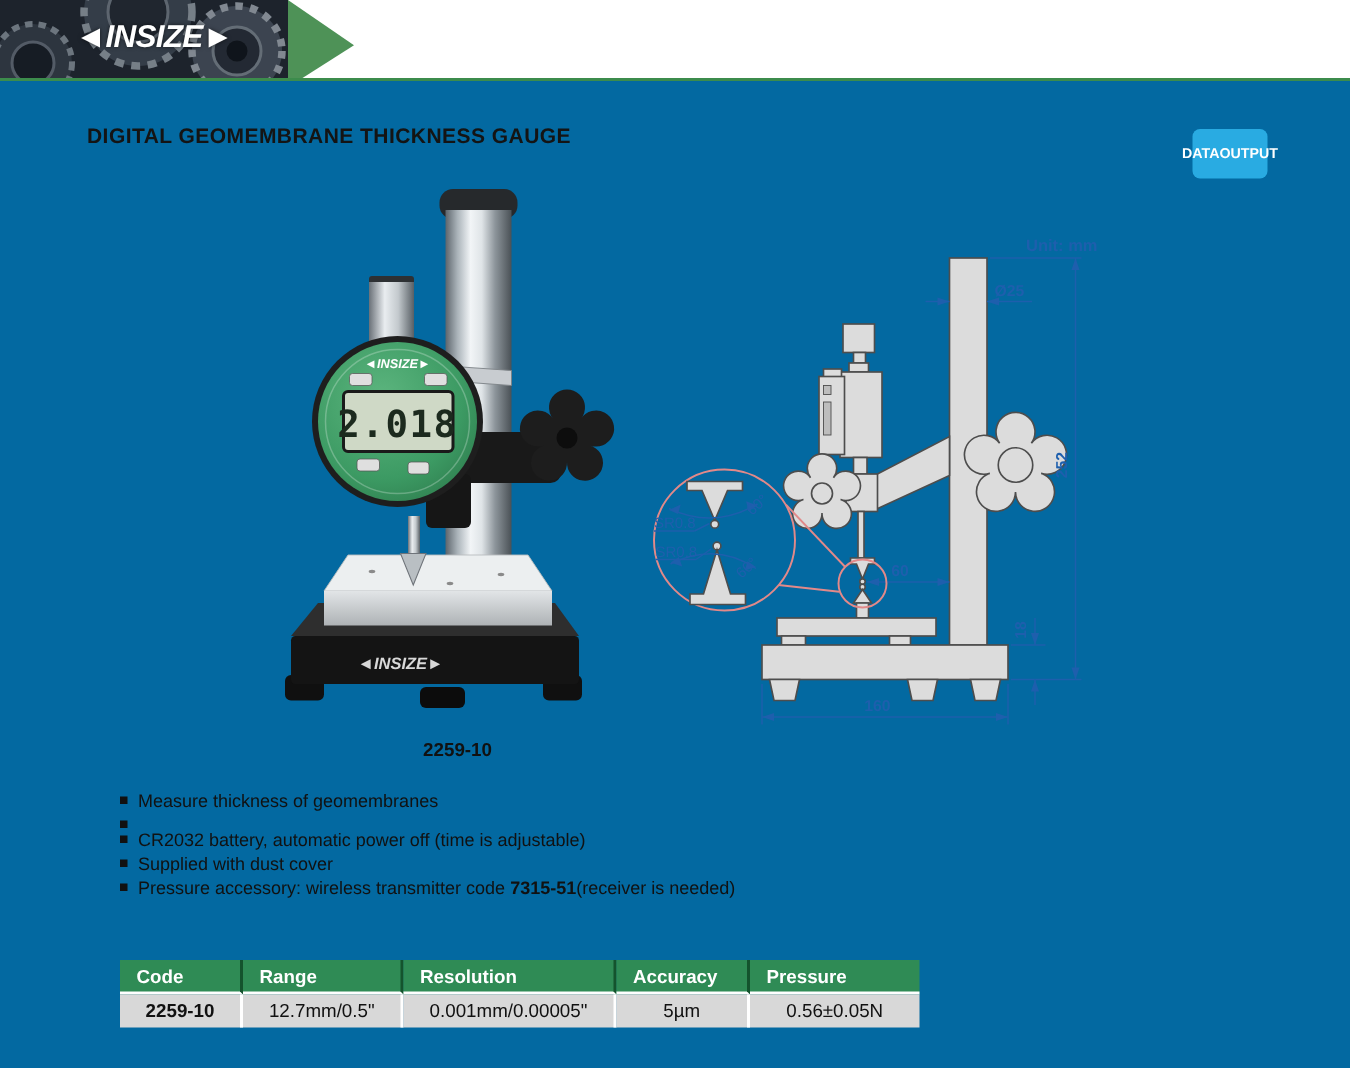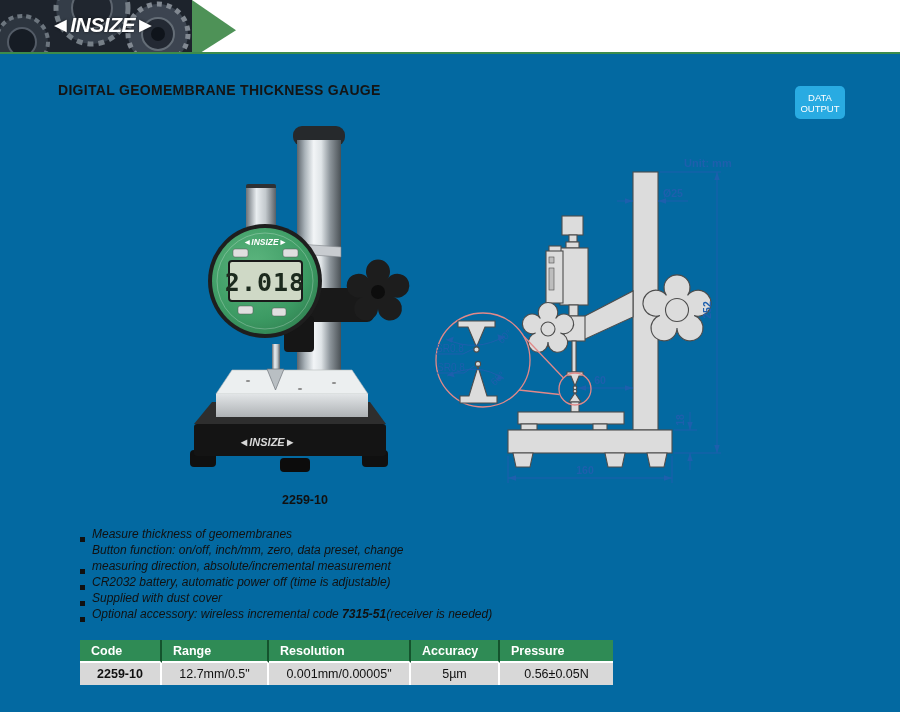--- a/index.html
+++ b/index.html
@@ -13,32 +13,32 @@
             font-size:21px;letter-spacing:-0.5px;color:#fff;white-space:nowrap;
             text-shadow:0 0 3px rgba(0,0,0,.6);}
   #hdr-chev{position:absolute;left:192px;top:0;width:44px;height:52px;
             clip-path:polygon(0 0,100% 58%,22% 100%,0 100%);background:#4e9257;}
   #hdr-line{position:absolute;left:0;top:52px;width:900px;height:2px;background:#3c8c4c;}
 
   
   #title{position:absolute;left:58px;top:82px;font-size:14px;font-weight:bold;
          letter-spacing:.3px;color:#141414;}
   #badge{position:absolute;left:795px;top:86px;width:50px;height:33px;border-radius:5px;
-         background:#29abe2;color:#fff;font-size:9.5px;font-weight:normal;line-height:11px;
-         display:flex;flex-direction:column;align-items:center;justify-content:center;}
+         background:#29abe2;color:#fff;font-size:9.5px;font-weight:bold;line-height:11px;
+         display:flex;align-items:center;justify-content:center;}
 
   
   #photo-svg{position:absolute;left:180px;top:115px;}
   #caption{position:absolute;left:180px;top:493px;width:250px;text-align:center;
            font-size:12.5px;font-weight:bold;}
   #draw-svg{position:absolute;left:430px;top:140px;}
 
   
   #features{position:absolute;left:80px;top:526px;width:470px;font-size:12px;}
-  .feat{display:flex;align-items:flex-end;line-height:16px;font-style:italic;}
+  .feat{display:flex;align-items:flex-start;line-height:16px;}
   .bullet{flex:0 0 auto;width:5px;height:5px;background:#111;margin:5px 7px 0 0;}
   .feat span{white-space:pre-line;}
   .feat b{font-weight:bold;}
 
   
   #spec{position:absolute;left:80px;top:640px;border-collapse:separate;border-spacing:0;}
   #spec th{background:#2f8b55;color:#fff;font-size:12.5px;font-weight:bold;text-align:left;
            padding:3px 4px 3px 11px;height:15px;border-right:2px solid #14532d;
            border-bottom:2px solid #fff;}
   #spec th:last-child{border-right:none;}
@@ -281,34 +281,32 @@
     </g>
   </svg>
 
   <div id="features">
     <div class="feat">
       <i class="bullet"></i>
       <span>Measure thickness of geomembranes</span>
     </div>
     <div class="feat">
       <i class="bullet"></i>
-      <span>Button function: on/off, inch/mm, zero, data preset, change
-measuring direction, absolute/incremental measurement</span>
     </div>
     <div class="feat">
       <i class="bullet"></i>
       <span>CR2032 battery, automatic power off (time is adjustable)</span>
     </div>
     <div class="feat">
       <i class="bullet"></i>
       <span>Supplied with dust cover</span>
     </div>
     <div class="feat">
       <i class="bullet"></i>
-      <span><span>Optional accessory: wireless incremental code </span><b>7315-51</b><span>(receiver is needed)</span></span>
+      <span><span>Pressure accessory: wireless transmitter code </span><b>7315-51</b><span>(receiver is needed)</span></span>
     </div>
   </div>
 
   <table id="spec">
     <thead>
       <tr>
         <th class="c-code">Code</th>
         <th class="c-range">Range</th>
         <th class="c-res">Resolution</th>
         <th class="c-acc">Accuracy</th>

